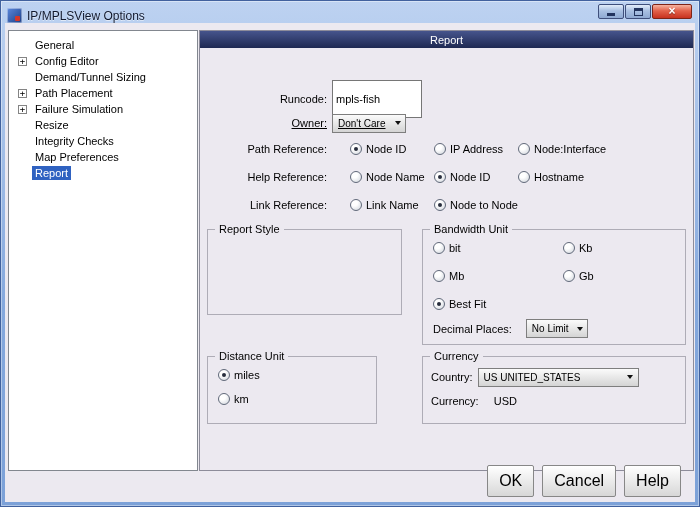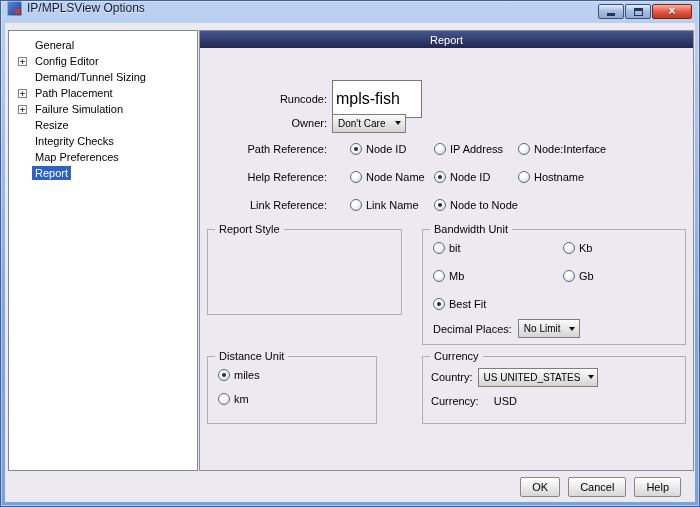--- a/index.html
+++ b/index.html
@@ -4,21 +4,21 @@
 <style>
   * { margin:0; padding:0; box-sizing:border-box; }
   html,body { width:700px; height:507px; overflow:hidden; }
   body { font-family:"Liberation Sans", sans-serif; background:#fff; }
 
   .window { position:relative; width:700px; height:507px;
     background:linear-gradient(#bdd2f1,#84a8dd 60%,#7ca1d8);
     border:1px solid #41619e; box-shadow:inset 0 0 0 1px rgba(255,255,255,.4); }
 
   
-  .titlebar { height:22px; display:flex; align-items:flex-start; padding:0 6px; position:relative; }
+  .titlebar { height:22px; display:flex; align-items:flex-end; padding:0 6px; position:relative; }
   .app-icon { width:15px; height:15px; margin-right:5px; border-radius:2px;
     background:linear-gradient(135deg,#5d8ade,#1b3d85); position:relative; flex:0 0 auto;
     box-shadow:inset 0 0 0 1px rgba(255,255,255,.4); }
   .app-icon::after { content:""; position:absolute; right:2px; bottom:2px; width:5px; height:5px;
     background:#d4372a; border-radius:1px; }
   .title-text { font-size:12px; color:#10182e; text-shadow:0 1px 0 rgba(255,255,255,.55); white-space:nowrap; }
   .win-controls { position:absolute; right:7px; top:3px; display:flex; gap:1px; }
   .win-btn { height:15px; width:26px; border:1px solid #3f4f7b; border-radius:2px;
     display:flex; align-items:center; justify-content:center;
     background:linear-gradient(#e3edfa,#a9c0e2 45%,#8fa9d2); cursor:default; }
@@ -47,21 +47,21 @@
     border:1px solid #8d8c9a; }
   .panel-header { height:17px; background:linear-gradient(#46548c,#1e2952); color:#fff;
     font-size:11px; display:flex; align-items:center; justify-content:center; }
 
   .frow { position:absolute; left:0; right:2px; height:20px; display:flex; align-items:center; font-size:11px; }
   .flabel { width:132px; text-align:right; padding-right:5px; flex:0 0 auto; white-space:nowrap; }
   .c1 { position:absolute; left:150px; }
   .c2 { position:absolute; left:234px; }
   .c3 { position:absolute; left:318px; }
 
-  .text-input { height:20px; width:90px; border:1px solid #767676; font-size:16px; padding:18px 3px;
+  .text-input { height:20px; width:90px; border:1px solid #767676; font-size:11px; padding:18px 3px;
     background:#fff; font-family:inherit; }
 
   .combo { display:inline-flex; align-items:center; height:19px; border:1px solid #7e7e7e;
     background:linear-gradient(#fbfbfb,#d4d4d4); font-size:10px; cursor:default; }
   .combo-text { padding:0 4px 0 5px; white-space:nowrap; }
   .combo-arrow { width:15px; align-self:stretch; display:flex; align-items:center; justify-content:center; margin-left:auto; }
   .combo-arrow::after { content:""; width:0; height:0; border-left:3px solid transparent;
     border-right:3px solid transparent; border-top:4px solid #111; }
 
   .opt { display:inline-flex; align-items:center; gap:4px; cursor:default; font-size:11px; white-space:nowrap; }
@@ -69,28 +69,28 @@
     background:radial-gradient(circle at 35% 30%, #ffffff 30%, #cdd2da); position:relative; flex:0 0 auto; }
   .radio.checked::after { content:""; position:absolute; left:3px; top:3px; width:4px; height:4px;
     border-radius:50%; background:#272d3d; }
 
   .group { position:absolute; border:1px solid #aeacb6; font-size:11px; }
   .group-title { position:absolute; top:-7px; left:7px; background:#ece9f0; padding:0 4px; font-size:11px; white-space:nowrap; }
   .g-col { padding:6px 0 0 10px; display:flex; flex-direction:column; }
   .g-row { height:24px; display:flex; align-items:center; }
   .bw-grid { display:grid; grid-template-columns:130px 1fr; padding:4px 0 0 10px; }
   .bw-cell { height:28px; display:flex; align-items:center; }
-  .decimal-row { display:flex; align-items:center; padding-left:10px; margin-top:1px; gap:6px; }
+  .decimal-row { display:flex; align-items:center; padding-left:10px; margin-top:1px; gap:14px; }
   .cur-row { display:flex; align-items:center; height:24px; padding-left:8px; }
   .cur-row .lab { margin-right:5px; white-space:nowrap; }
   .cur-val { margin-left:10px; }
 
   .footer { position:absolute; right:14px; bottom:5px; display:flex; gap:8px; }
-  .btn { height:20px; min-width:36px; padding:0 11px; border:1px solid #878787; border-radius:2px;
-    background:linear-gradient(#ffffff,#d7d7d7); font-size:11px; font-family:inherit; color:#000; cursor:default; }
+  .btn { height:32px; min-width:36px; padding:0 11px; border:1px solid #878787; border-radius:2px;
+    background:linear-gradient(#ffffff,#d7d7d7); font-size:16px; font-family:inherit; color:#000; cursor:default; }
 </style>
 </head>
 <body>
 
 <div class="window">
 
   <div class="titlebar">
     <span class="app-icon"></span>
     <span class="title-text">IP/MPLSView Options</span>
     <div class="win-controls">
@@ -148,21 +148,21 @@
     </div>
 
     <div class="main">
       <div class="panel-header">Report</div>
 
       <div class="frow" style="top:58px;">
         <span class="flabel">Runcode:</span>
         <input class="text-input" value="mpls-fish" style="">
       </div>
 
-      <div class="frow" style="top:82px;">
+      <div class="frow" style="top:82px;text-decoration:underline;">
         <span class="flabel">Owner:</span>
         <span class="combo" style="width:74px;">
           <span class="combo-text">Don't Care</span>
           <span class="combo-arrow"></span>
         </span>
       </div>
 
       <div class="frow" style="top:108px;">
         <span class="flabel">Path Reference:</span>
         <span class="opt c1">
@@ -271,21 +271,21 @@
             </span>
           </div>
         </div>
       </div>
 
       <div class="group" style="left:222px; top:325px; width:264px; height:68px;">
         <span class="group-title">Currency</span>
         <div style="padding-top:8px;">
           <div class="cur-row">
             <span class="lab">Country:</span>
-            <span class="combo" style="width:120px;">
+            <span class="combo" style="width:161px;">
               <span class="combo-text">US UNITED_STATES</span>
               <span class="combo-arrow"></span>
             </span>
           </div>
           <div class="cur-row">
             <span class="lab">Currency:</span>
             <span class="cur-val">USD</span>
           </div>
         </div>
       </div>

